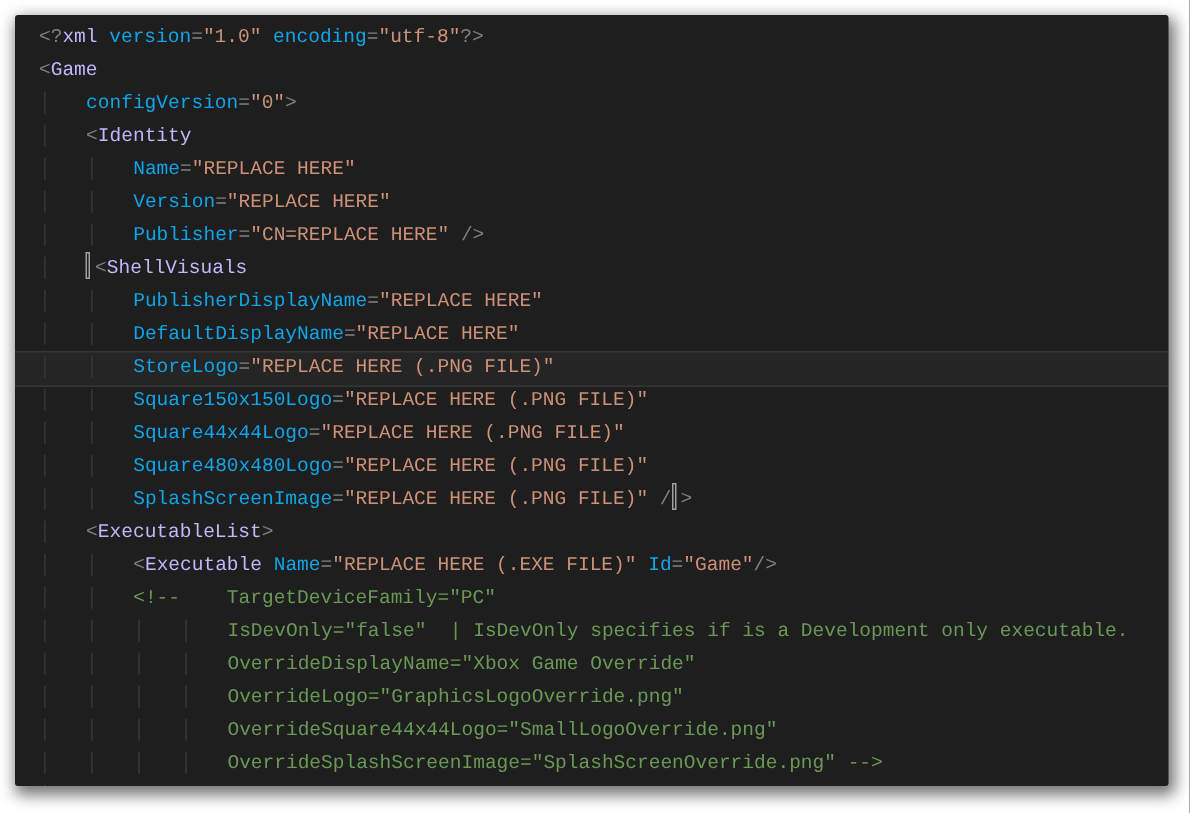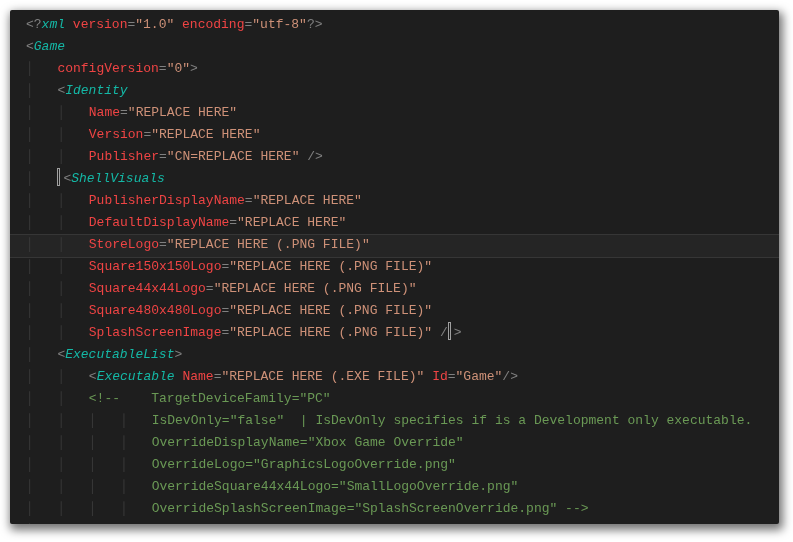--- a/index.html
+++ b/index.html
@@ -41,22 +41,22 @@
     border-bottom: 1px solid rgba(255,255,255,0.08);
     pointer-events: none;
   }
   .row { position: relative; z-index: 1; }
   .guide {
     display: inline-block;
     width: 8px;
     color:#3a3a3a;
   }
   .punc   { color: #808080; }
-  .elem   { color: #14b8a6; font-style: italic; }
-  .attr   { color: #ef4444; }
+  .elem   { color: #c4b5fd; }
+  .attr   { color: #0ea5e9; }
   .str    { color: #ce9178; }
   .comment{ color: #6a9955; }
   .cursor {
     position: relative;
     display:inline-block;
     width: 1px; height: 16px;
     vertical-align: -3px;
     outline: 1px solid #A0A0A0;
     margin-left:1px; margin-right:4px;
   }

